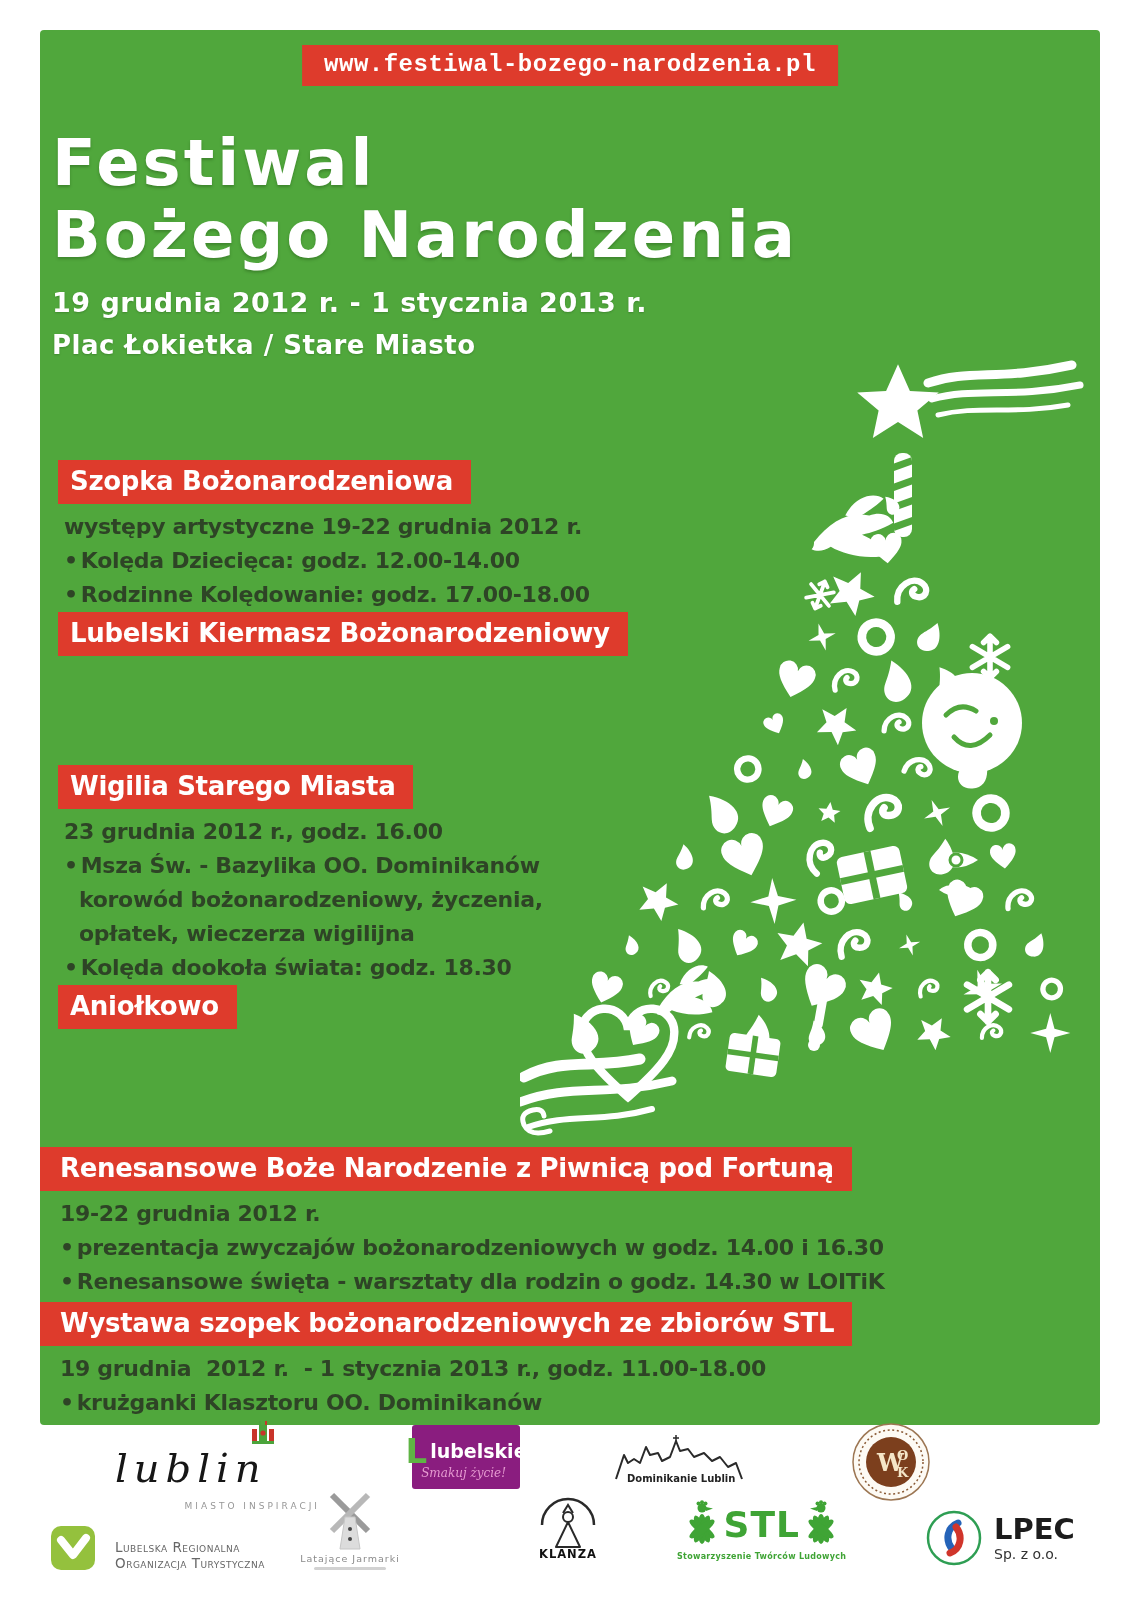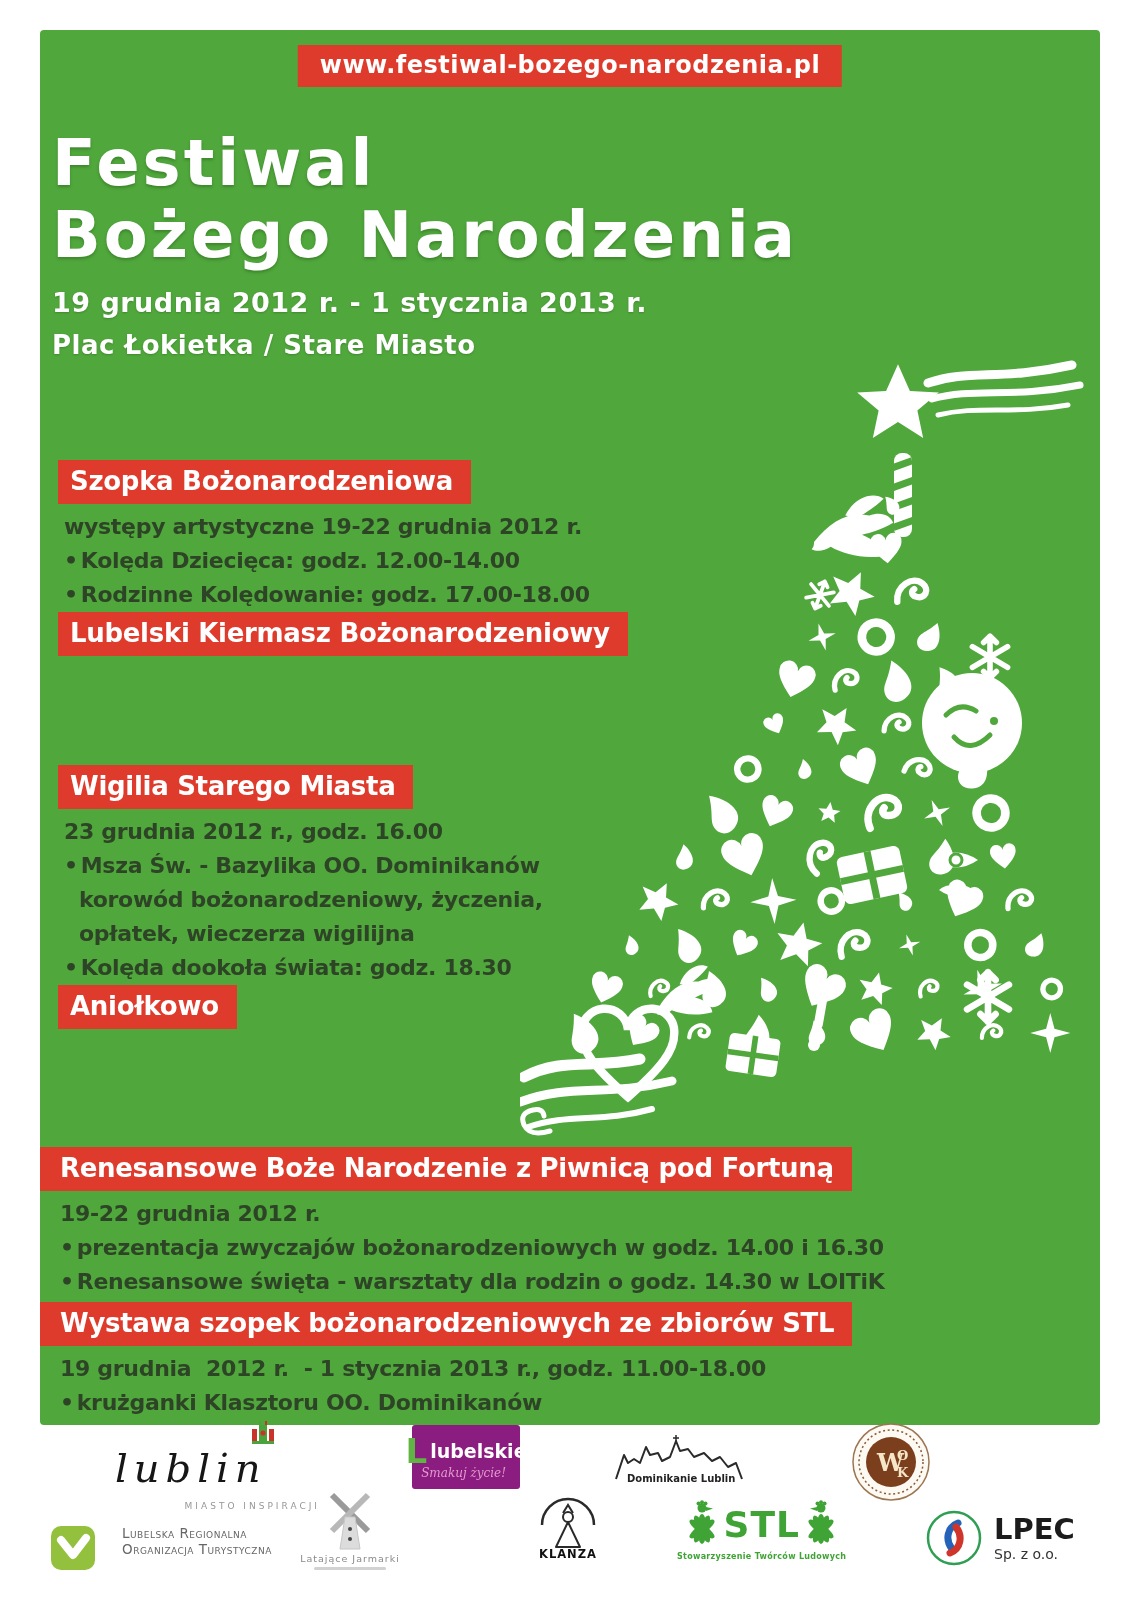--- a/index.html
+++ b/index.html
@@ -9,21 +9,21 @@
   }
   *{margin:0;padding:0;box-sizing:border-box;}
   body{background:#ffffff;font-family:"DejaVu Sans",sans-serif;}
   .page{position:relative;width:1140px;height:1609px;background:#fff;overflow:hidden;}
 
   .green-board{position:absolute;left:40px;top:30px;width:1060px;height:1395px;
     background:var(--green);border-radius:4px;overflow:hidden;}
 
   .url-banner{position:absolute;top:15px;left:50%;transform:translateX(-50%);
     background:var(--red);color:#fff;font-size:24px;font-weight:bold;
-    padding:6px 22px 8px 22px;white-space:nowrap;letter-spacing:.5px;}
+    padding:6px 22px 8px 22px;white-space:nowrap;letter-spacing:.5px;font-family:Liberation Mono, monospace;}
 
   .header{position:absolute;top:98px;left:12px;width:100%;text-align:left;color:#fff;}
   .title-line{font-size:64px;font-weight:bold;letter-spacing:3px;line-height:1.12;
     text-shadow:0 2px 3px rgba(25,70,15,.35);}
   .dates{margin-top:16px;font-size:27px;font-weight:bold;letter-spacing:.5px;
     text-shadow:0 1px 2px rgba(25,70,15,.3);}
   .venue{margin-top:12px;font-size:26px;font-weight:bold;letter-spacing:.5px;
     text-shadow:0 1px 2px rgba(25,70,15,.3);}
 
   .section{position:absolute;left:18px;}
@@ -66,21 +66,21 @@
     font-size:12px;align-self:flex-end;padding-right:14px;margin-top:-2px;}
 
   
   .dominikanie{left:605px;top:8px;width:150px;display:flex;flex-direction:column;align-items:center;}
   .dominikanie-label{font-size:10px;font-weight:bold;color:#222;margin-top:-8px;align-self:flex-start;padding-left:22px;}
 
   
   .wok{left:850px;top:-4px;}
 
   
-  .lrot{left:50px;top:100px;display:flex;align-items:flex-start;gap:26px;}
+  .lrot{left:50px;top:100px;display:flex;align-items:flex-end;gap:19px;}
   .lrot-text{font-size:13.5px;color:#666;font-variant:small-caps;letter-spacing:.5px;line-height:1.2;}
 
   
   .jarmarki{left:298px;top:66px;width:104px;display:flex;flex-direction:column;align-items:center;}
   .jarmarki-label{font-size:9.5px;color:#8a8a8a;letter-spacing:1px;margin-top:2px;}
   .jarmarki-tagline{width:72px;height:3px;background:#d2d2d2;border-radius:2px;margin-top:3px;}
 
   
   .klanza{left:536px;top:64px;display:flex;flex-direction:column;align-items:center;}
   .klanza-label{font-size:11.5px;font-weight:bold;color:#111;letter-spacing:1px;margin-top:-6px;}

